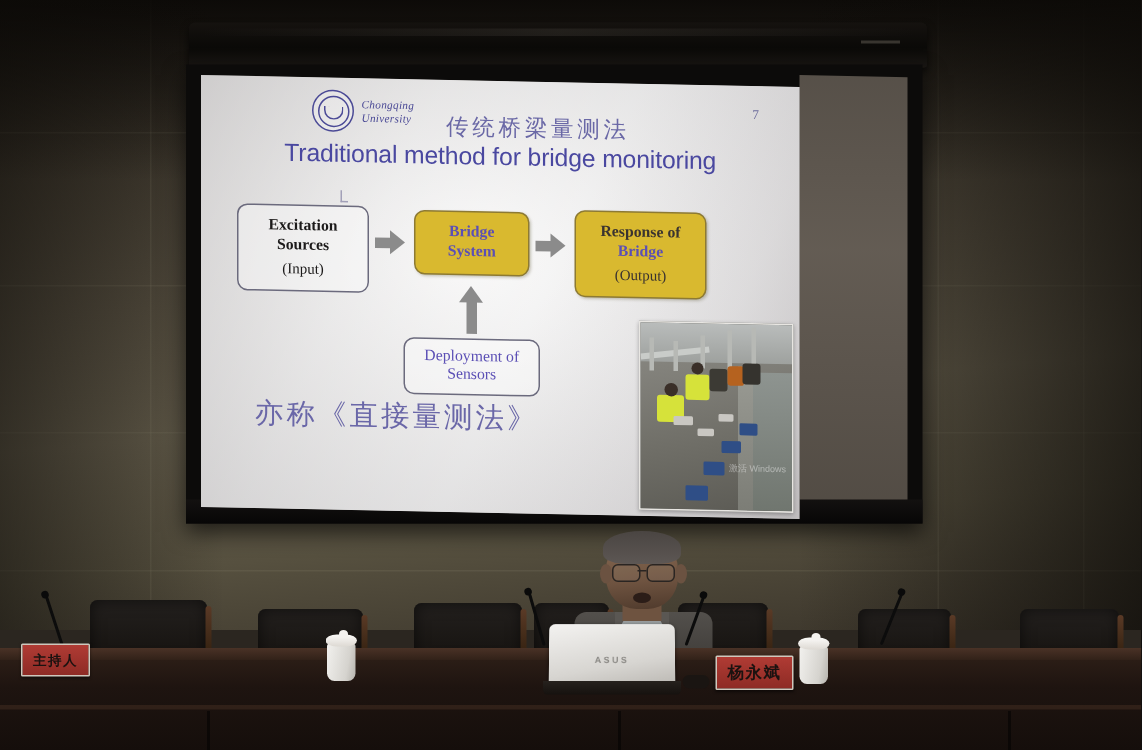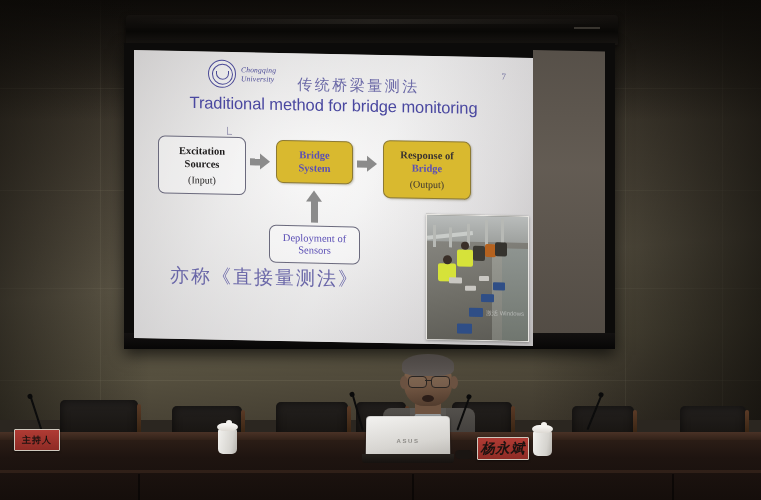--- a/index.html
+++ b/index.html
@@ -374,21 +374,21 @@
   </div>
   <div class="mic" style="left:600px;top:396px;transform:rotate(22deg);">
     <div class="stem" style="left:0;top:0;height:36px;"></div>
     <div class="cap" style="left:-1.6px;top:-4px;"></div>
   </div>
 
   <div class="placard" style="left:14px;top:429px;width:44px;height:20px;">
     <span style="font-size:9px;">主持人</span>
   </div>
   <div class="placard" style="left:477px;top:437px;width:50px;height:21px;">
-    <span style="font-size:14px;font-style:italic;">杨永斌</span>
+    <span style="font-size:11px;">杨永斌</span>
   </div>
 
   <div class="cup" style="left:218px;top:429px;">
     <div class="lid" style="position:absolute;left:-1px;top:-6px;width:21px;height:8px;border-radius:50%/70%;background:linear-gradient(180deg,#fbfaf8,#ddd9d3);box-shadow:none;transform:none;"></div>
     <div class="knob"></div>
   </div>
   <div class="cup" style="left:533px;top:431px;">
     <div class="lid" style="position:absolute;left:-1px;top:-6px;width:21px;height:8px;border-radius:50%/70%;background:linear-gradient(180deg,#fbfaf8,#ddd9d3);box-shadow:none;transform:none;"></div>
     <div class="knob"></div>
   </div>

